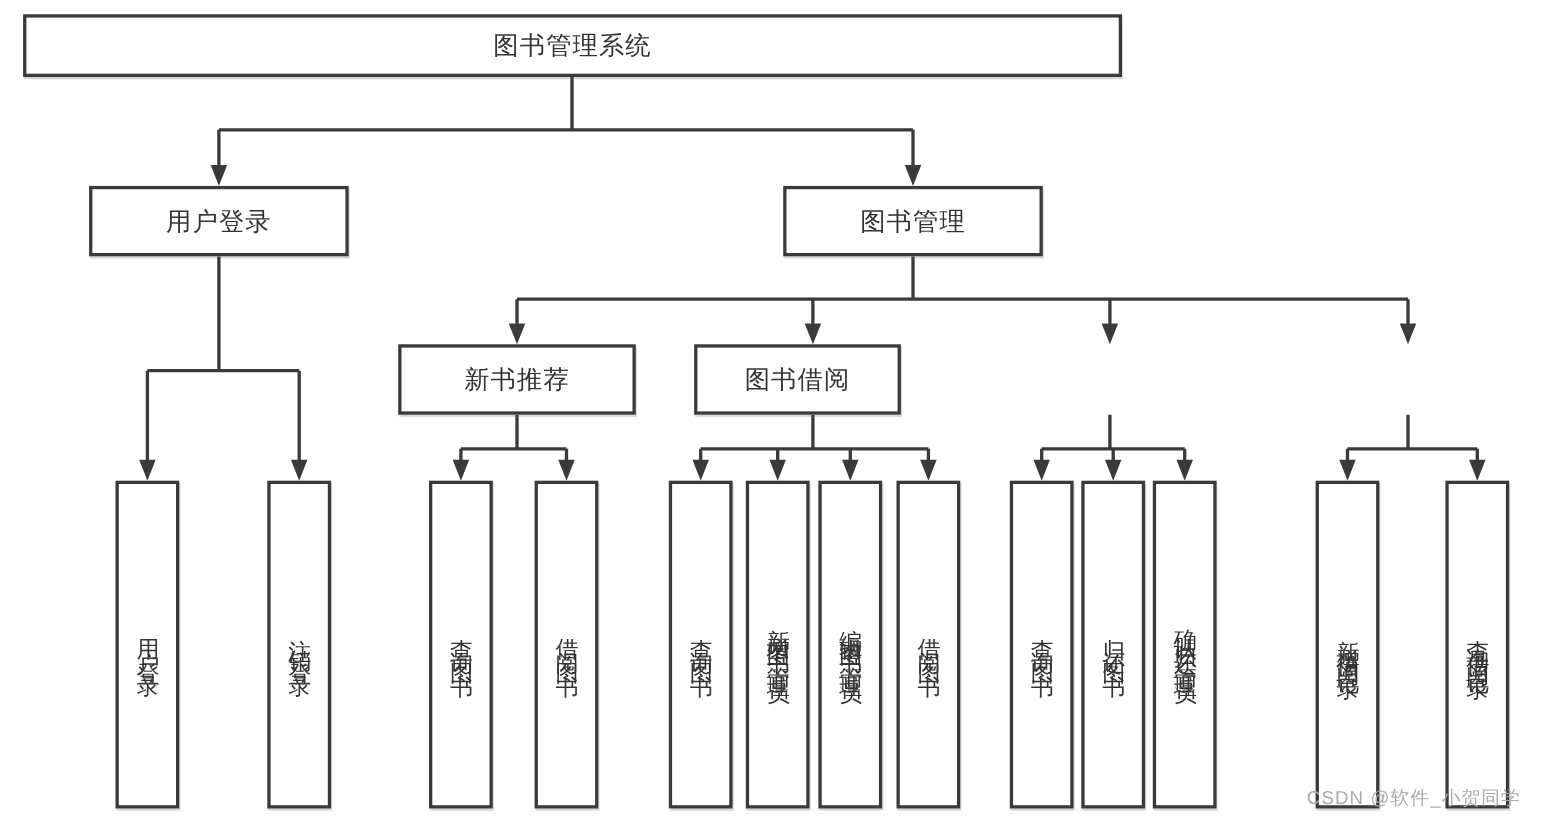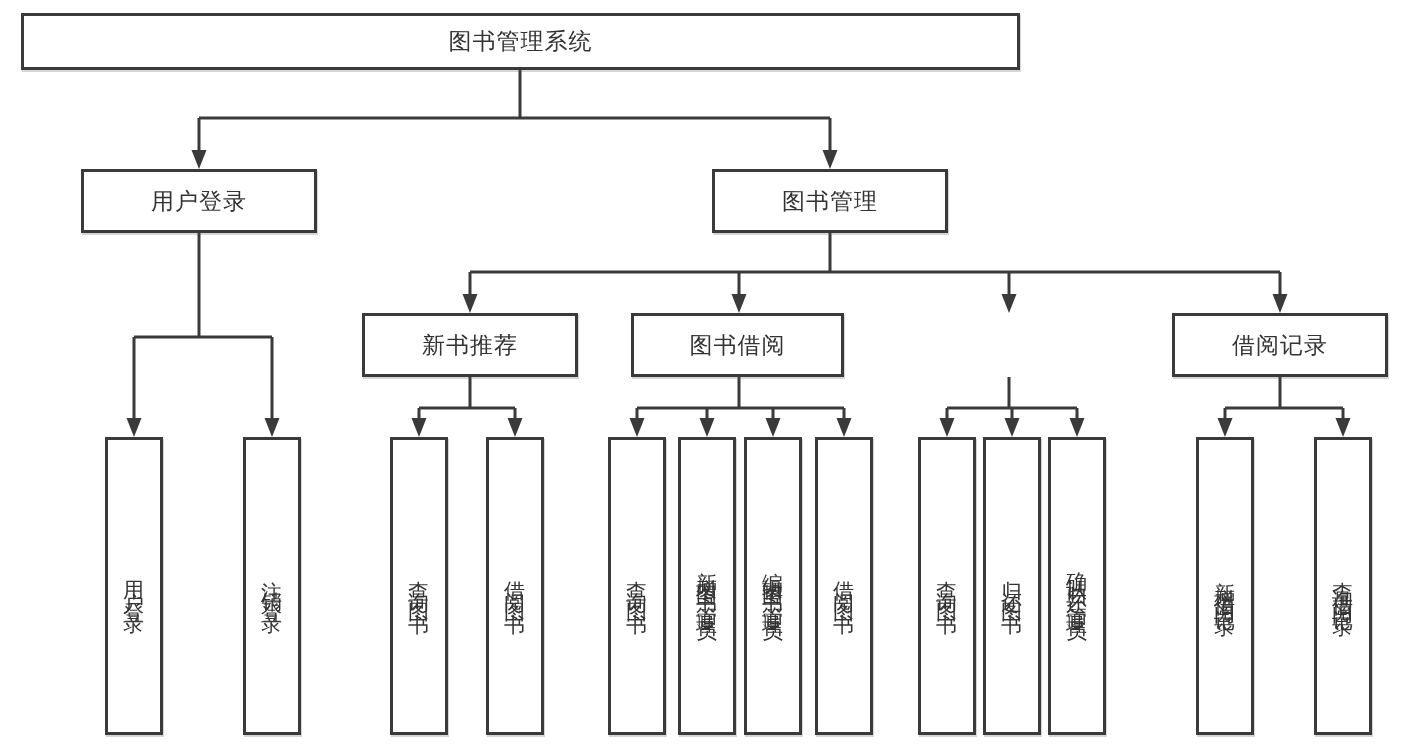--- a/index.html
+++ b/index.html
@@ -124,25 +124,22 @@
   <div class="box" style="left:81px;top:169px;width:236px;height:64px">
     <span class="label">用户登录</span>
   </div>
   <div class="box" style="left:362px;top:313px;width:216px;height:64px">
     <span class="label">新书推荐</span>
   </div>
 
   <div class="box" style="left:712px;top:169px;width:236px;height:64px">
     <span class="label">图书管理</span>
   </div>
-  <div class="box" style="left:631px;top:313px;width:213px;height:64px">
+  <div class="box" style="left:631px;top:313px;width:188px;height:64px">
     <span class="label">图书借阅</span>
-  </div>
-  <div class="box" style="left:1172px;top:313px;width:216px;height:64px">
-    <span class="label">借阅记录</span>
   </div>
 
   <div class="leaf" style="left:105px">
     <span class="vlabel">用户登录</span>
   </div>
   <div class="leaf" style="left:243px">
     <span class="vlabel">注销登录</span>
   </div>
 
   <div class="leaf" style="left:390px">
@@ -175,14 +172,15 @@
     <span class="vlabel">确认归还（管理员）</span>
   </div>
 
   <div class="leaf long" style="left:1196px">
     <span class="vlabel">新增借阅记录</span>
   </div>
   <div class="leaf long" style="left:1314px">
     <span class="vlabel">查询借阅记录</span>
   </div>
 
+  <div class="watermark">CSDN @软件_小贺同学</div>
 
 </div>
 
 </body></html>

